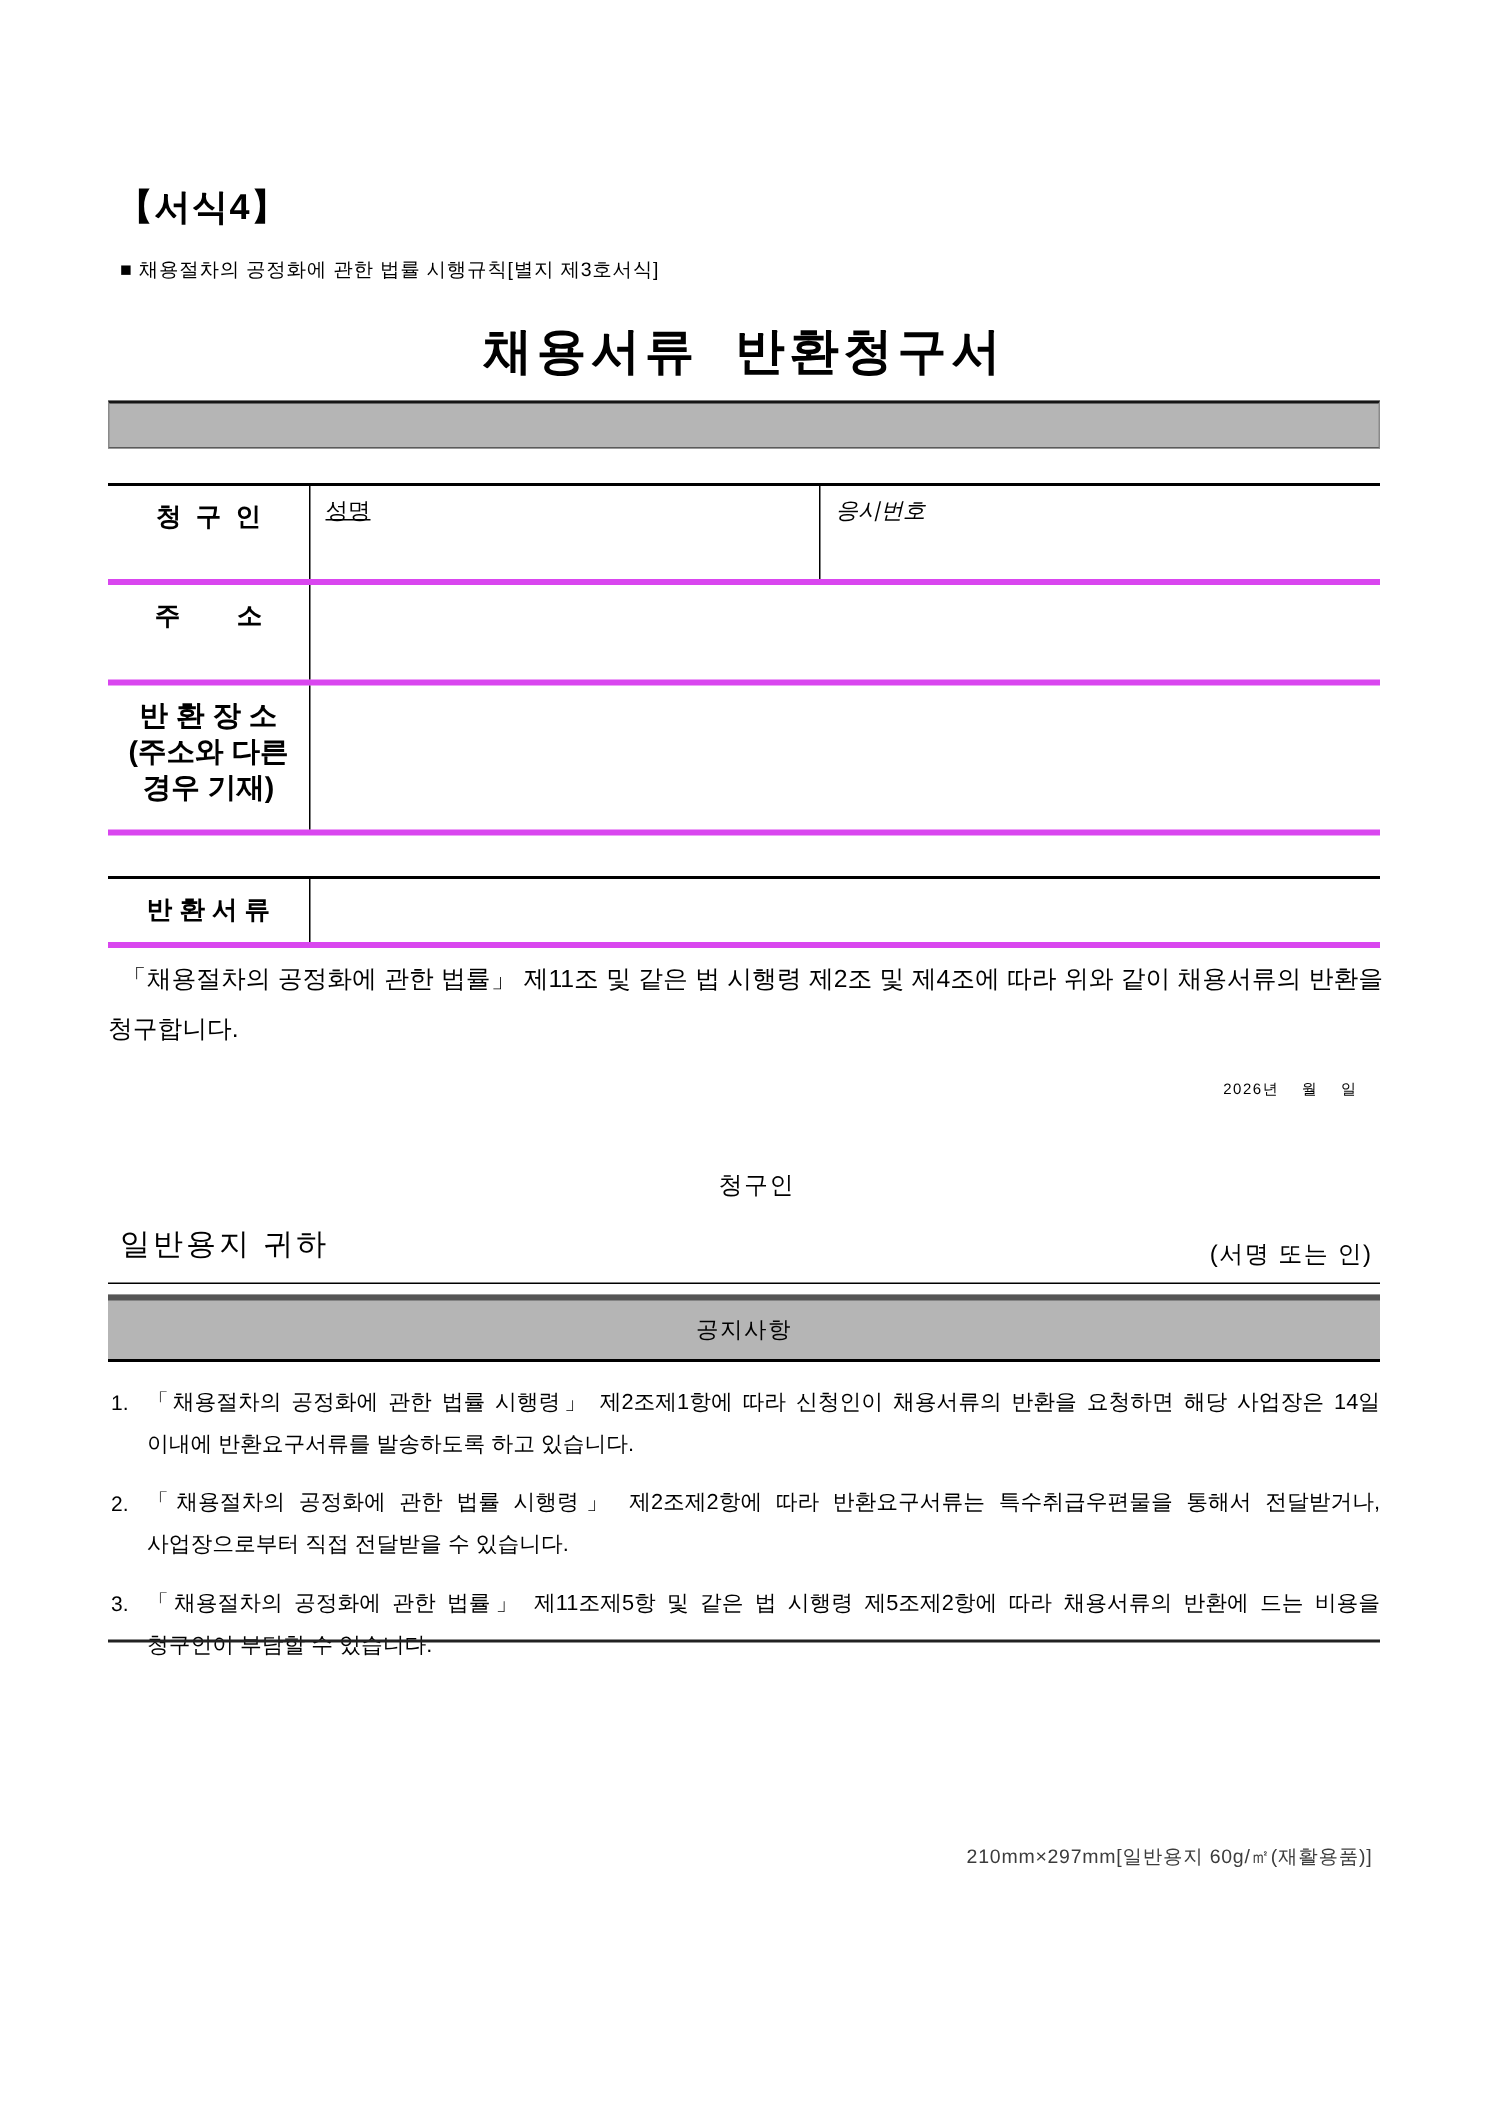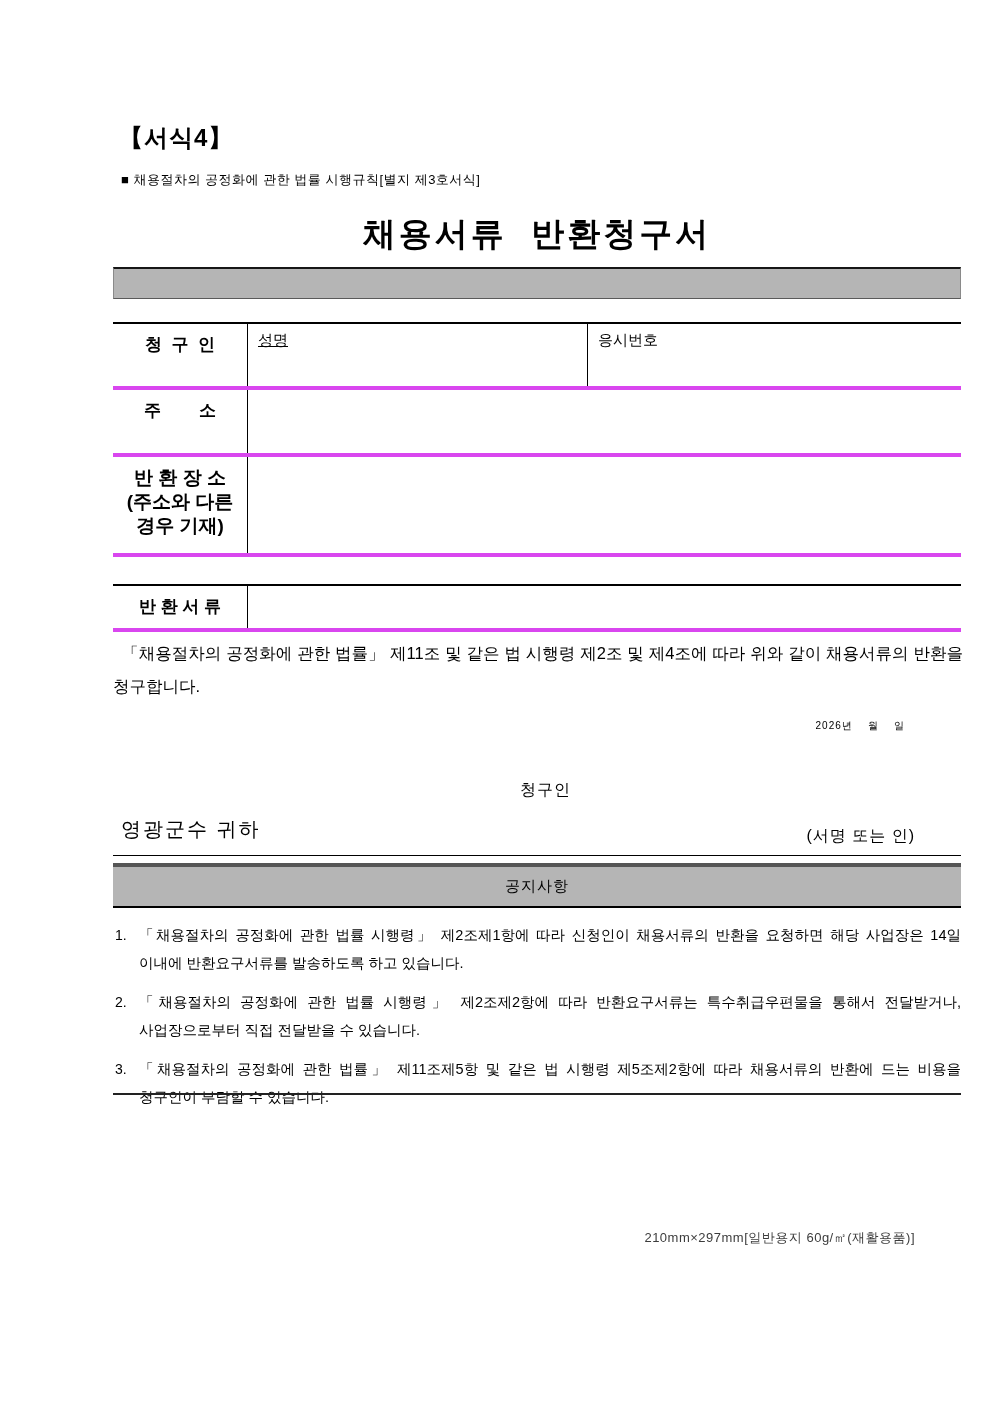--- a/index.html
+++ b/index.html
@@ -5,21 +5,21 @@
   * { margin:0; padding:0; box-sizing:border-box; }
   html,body { background:#ffffff; }
   .page {
     position:relative;
     width:992px; height:1403px;
     background:#ffffff;
     font-family:"Liberation Sans","DejaVu Sans",sans-serif;
     color:#000;
     overflow:hidden;
   }
-  .abs { position:absolute;margin-left:41px; }
+  .abs { position:absolute; }
   .pre { white-space:pre; }
 
   .form-tag { left:78px; top:122px; font-size:24px; font-weight:bold; letter-spacing:1px; }
   .subtitle { left:80px; top:171px; font-size:13px; letter-spacing:0.5px; }
   .doc-title { left:0; top:212px; width:100%; text-align:center;
                font-size:33px; font-weight:bold; letter-spacing:3px; }
 
   .band1 { left:72px; top:267px; width:848px; height:32px;
            background:#b5b5b5;
            border-top:2px solid #161616;
@@ -29,21 +29,21 @@
   
   .tbl { left:72px; top:322px; width:848px;
          border-top:2px solid #000; }
   .t-row { display:flex; border-bottom:4px solid #d946ef; }
   .lbl-cell { width:135px; border-right:1px solid #000;
               padding-top:9px; text-align:center;
               font-size:17px; font-weight:bold; }
   .val-cell { flex:1; padding:7px 10px; font-size:15px; }
   .split { flex:1; display:flex; }
   .split .c1 { width:340px; border-right:1px solid #000; padding:7px 10px; font-size:15px;text-decoration:underline; }
-  .split .c2 { flex:1; padding:7px 10px; font-size:15px; }
+  .split .c2 { flex:1; padding:7px 10px; font-size:15px;font-style:italic; }
   .r1 { height:66px; }
   .r2 { height:67px; }
   .r3 { height:100px; }
   .lbl-multiline { line-height:24px; font-size:19px; }
 
   .tbl2 { left:72px; top:584px; width:848px;
           border-top:2px solid #000; }
   .tbl2 .t-row { height:46px; }
 
   .statement { left:72px; top:637px; width:850px;
@@ -112,21 +112,21 @@
       <div class="lbl-cell pre">반 환 서 류</div>
       <div class="val-cell"></div>
     </div>
   </div>
 
   <div class="abs statement">「채용절차의 공정화에 관한 법률」  제11조 및 같은 법 시행령 제2조 및 제4조에 따라 위와 같이 채용서류의 반환을 청구합니다.</div>
 
   <div class="abs date-line pre">2026년    월    일</div>
   <div class="abs claimant">청구인</div>
   <div class="abs sign-note">(서명 또는 인)</div>
-  <div class="abs addressee">영광군수 귀하</div>
+  <div class="abs addressee">일반용지 귀하</div>
 
   <div class="abs rule-thin"></div>
 
   <div class="abs notice-bar">
     <span>공지사항</span>
   </div>
 
   <div class="abs notice-list">
     <div class="n-item">
       <div class="n-no">1.</div>

